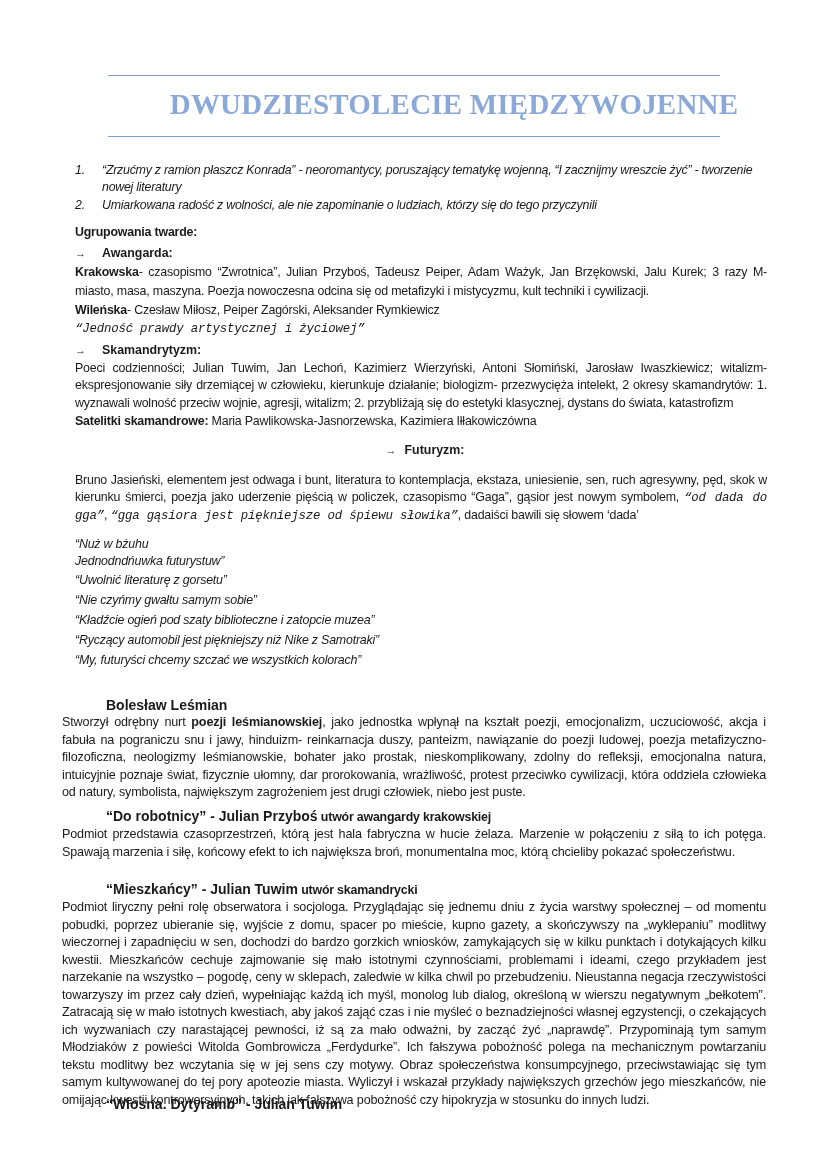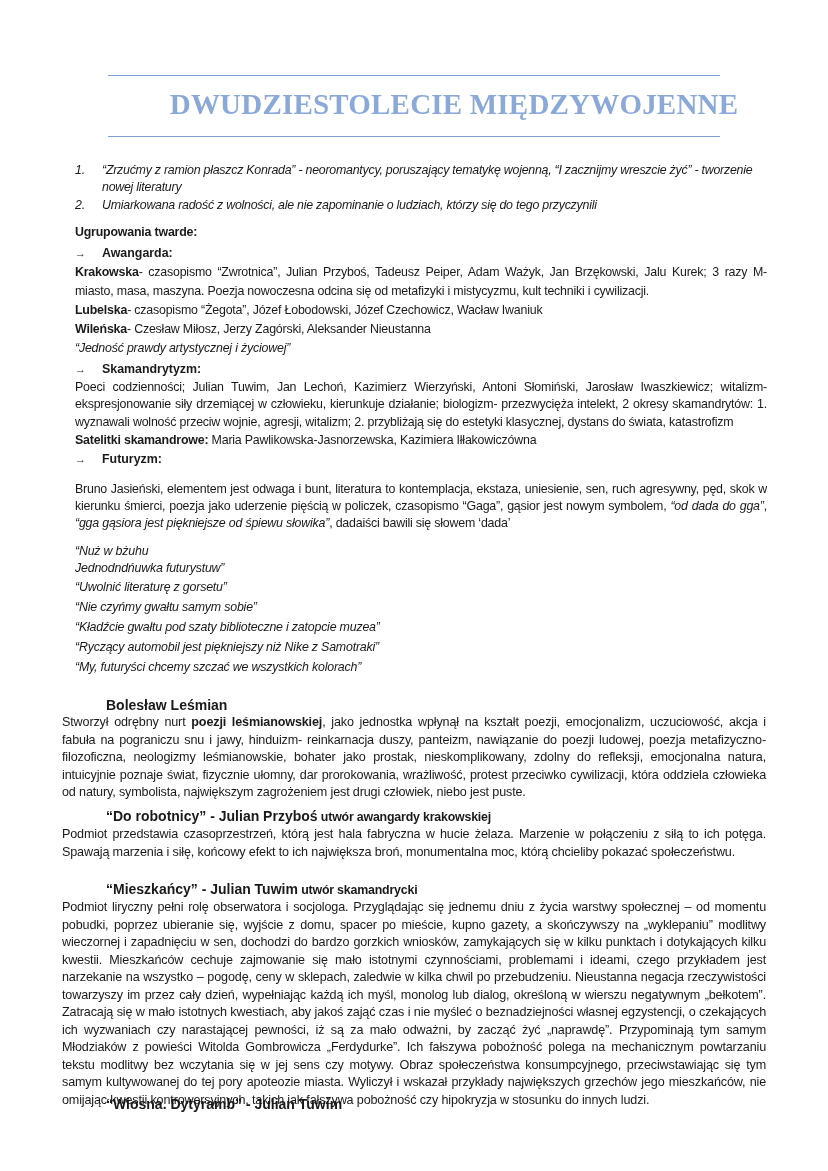--- a/index.html
+++ b/index.html
@@ -19,21 +19,21 @@
     .content { position: absolute; left: 75px; width: 692px; top: 162px; }
     ol.intro { margin: 0; padding: 0; list-style: none; }
     ol.intro li { position: relative; padding-left: 27px; font-style: italic; font-size: 12.4px; letter-spacing: -0.25px; line-height: 17px; }
     ol.intro li .num { position: absolute; left: 0; top: 0; font-style: italic; }
     ol.intro li + li { margin-top: 1px; }
     .h-bold { font-weight: bold; }
     .p { font-size: 12.4px; letter-spacing: -0.2px; line-height: 19px; margin: 0; text-align: justify; }
     .p.tight { line-height: 17.3px; }
     .arrow-head { font-size: 12.4px; font-weight: bold; line-height: 19px; margin: 0; }
     .arrow-head .arrow { display: inline-block; width: 27px; font-weight: normal; font-size: 11px; }
-    .it { font-style: italic; }
+    .it { font-style: italic; font-family: Liberation Mono, monospace; }
     .section2 { position: absolute; left: 75px; width: 692px; }
     .sec-title { font-size: 14px; font-weight: bold; line-height: 17px; margin: 0; padding-left: 44px; }
     .sec-title .sub { font-weight: bold; font-size: 12.4px; letter-spacing: -0.2px; }
     .quotes p { margin: 0; font-style: italic; font-size: 12.4px; letter-spacing: -0.2px; line-height: 20px; }
     .les { font-size: 12.6px; line-height: 17.5px; letter-spacing: -0.15px; }
   </style>
 </head>
 <body>
 
 <div class="page">
@@ -55,46 +55,43 @@
 
     <p class="p h-bold" style="margin-top:9px;">Ugrupowania twarde:</p>
 
     <p class="arrow-head" style="margin-top:2px;">
       <span class="arrow">→</span><span>Awangarda:</span>
     </p>
     <p class="p">
       <b>Krakowska</b><span>- czasopismo “Zwrotnica”, Julian Przyboś, Tadeusz Peiper, Adam Ważyk, Jan Brzękowski, Jalu Kurek; 3 razy M- miasto, masa, maszyna. Poezja nowoczesna odcina się od metafizyki i mistycyzmu, kult techniki i cywilizacji.</span>
     </p>
     <p class="p">
-      <b>Lubelska</b><span>- czasopismo “Żegota”, Józef Łobodowski, Józef Czechowicz, Wacław Iwaniuk</span>
-    </p>
-    <p class="p">
-      <b>Wileńska</b><span>- Czesław Miłosz, Jerzy Zagórski, Aleksander Nieustanna</span>
+      <b>Wileńska</b><span>- Czesław Miłosz, Peiper Zagórski, Aleksander Rymkiewicz</span>
     </p>
     <p class="p it">“Jedność prawdy artystycznej i życiowej”</p>
 
     <p class="arrow-head" style="margin-top:2px;">
       <span class="arrow">→</span><span>Skamandrytyzm:</span>
     </p>
     <p class="p tight">Poeci codzienności; Julian Tuwim, Jan Lechoń, Kazimierz Wierzyński, Antoni Słomiński, Jarosław Iwaszkiewicz; witalizm- ekspresjonowanie siły drzemiącej w człowieku, kierunkuje działanie; biologizm- przezwycięża intelekt, 2 okresy skamandrytów: 1. wyznawali wolność przeciw wojnie, agresji, witalizm; 2. przybliżają się do estetyki klasycznej, dystans do świata, katastrofizm</p>
     <p class="p">
       <b>Satelitki skamandrowe:</b><span> Maria Pawlikowska-Jasnorzewska, Kazimiera Iłłakowiczówna</span>
     </p>
 
-    <p class="arrow-head" style="">
+    <p class="arrow-head" style="margin-top:10px;text-align:center;">
       <span class="arrow">→</span><span>Futuryzm:</span>
     </p>
     <p class="p tight" style="margin-top:12px;"><span> Bruno Jasieński, elementem jest odwaga i bunt, literatura to kontemplacja, ekstaza, uniesienie, sen, ruch agresywny, pęd, skok w kierunku śmierci, poezja jako uderzenie pięścią w policzek, czasopismo “Gaga”, gąsior jest nowym symbolem, </span><span class="it">“od dada do gga”</span><span>, </span><span class="it">“gga gąsiora jest piękniejsze od śpiewu słowika”</span><span>, dadaiści bawili się słowem ‘dada’</span></p>
 
     <div class="quotes" style="margin-top:10px;">
       <p style="line-height:17px;">“Nuż w bżuhu</p>
       <p style="line-height:17px;">Jednodndńuwka futurystuw”</p>
       <p>“Uwolnić literaturę z gorsetu”</p>
       <p>“Nie czyńmy gwałtu samym sobie”</p>
-      <p>“Kładźcie gwałtu pod szaty biblioteczne i zatopcie muzea”</p>
+      <p>“Kładźcie ogień pod szaty biblioteczne i zatopcie muzea”</p>
       <p>“Ryczący automobil jest piękniejszy niż Nike z Samotraki”</p>
       <p>“My, futuryści chcemy szczać we wszystkich kolorach”</p>
     </div>
   </div>
 
   <div class="section2" style="top:697px;left:62px;width:704px;">
     <p class="sec-title">Bolesław Leśmian</p>
     <p class="p les"><span>Stworzył odrębny nurt </span><b>poezji leśmianowskiej</b><span>, jako jednostka wpłynął na kształt poezji, emocjonalizm, uczuciowość, akcja i fabuła na pograniczu snu i jawy, hinduizm- reinkarnacja duszy, panteizm, nawiązanie do poezji ludowej, poezja metafizyczno-filozoficzna, neologizmy leśmianowskie, bohater jako prostak, nieskomplikowany, zdolny do refleksji, emocjonalna natura, intuicyjnie poznaje świat, fizycznie ułomny, dar prorokowania, wrażliwość, protest przeciwko cywilizacji, która oddziela człowieka od natury, symbolista, największym zagrożeniem jest drugi człowiek, niebo jest puste.</span></p>
   </div>
 

